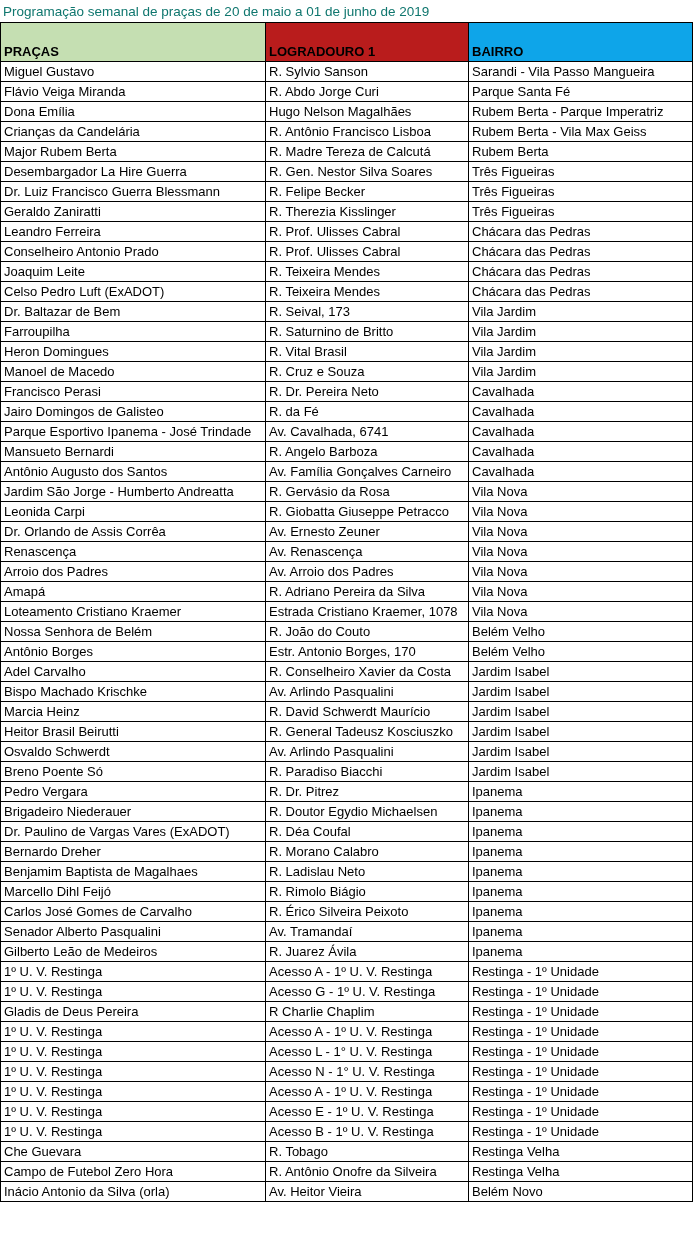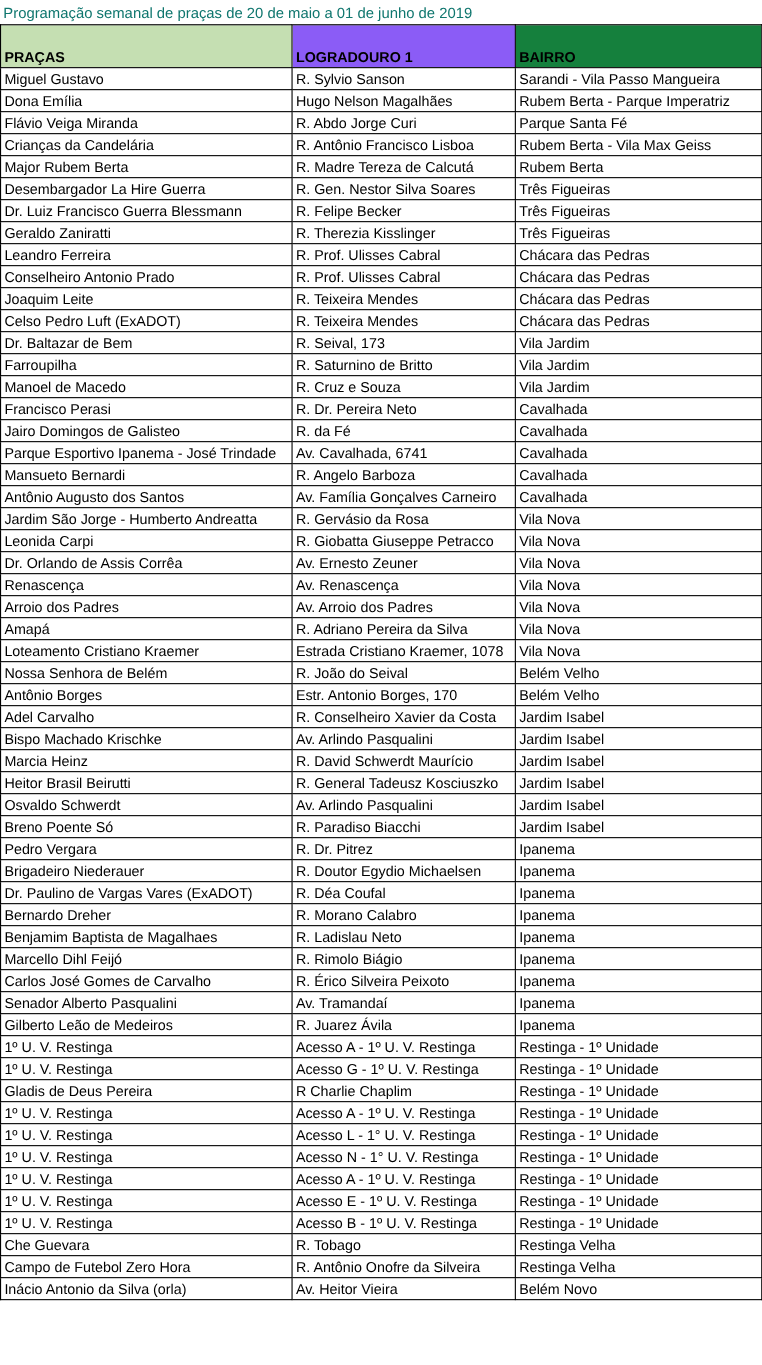--- a/index.html
+++ b/index.html
@@ -64,41 +64,41 @@
 
 <table class="schedule">
   <colgroup>
     <col class="c1">
     <col class="c2">
     <col class="c3">
   </colgroup>
   <thead>
     <tr>
       <th style="background: rgb(197, 223, 178);">PRAÇAS</th>
-      <th style="background: #8b5cf6;">LOGRADOURO 1</th>
-      <th style="background: #15803d;">BAIRRO</th>
+      <th style="background: #b91c1c;">LOGRADOURO 1</th>
+      <th style="background: #0ea5e9;">BAIRRO</th>
     </tr>
   </thead>
   <tbody>
       <tr>
         <td>Miguel Gustavo</td>
         <td>R. Sylvio Sanson</td>
         <td>Sarandi - Vila Passo Mangueira</td>
       </tr>
       <tr>
+        <td>Flávio Veiga Miranda</td>
+        <td>R. Abdo Jorge Curi</td>
+        <td>Parque Santa Fé</td>
+      </tr>
+      <tr>
         <td>Dona Emília</td>
         <td>Hugo Nelson Magalhães</td>
         <td>Rubem Berta - Parque Imperatriz</td>
       </tr>
       <tr>
-        <td>Flávio Veiga Miranda</td>
-        <td>R. Abdo Jorge Curi</td>
-        <td>Parque Santa Fé</td>
-      </tr>
-      <tr>
         <td>Crianças da Candelária</td>
         <td>R. Antônio Francisco Lisboa</td>
         <td>Rubem Berta - Vila Max Geiss</td>
       </tr>
       <tr>
         <td>Major Rubem Berta</td>
         <td>R. Madre Tereza de Calcutá</td>
         <td>Rubem Berta</td>
       </tr>
       <tr>
@@ -140,20 +140,25 @@
         <td>Dr. Baltazar de Bem</td>
         <td>R. Seival, 173</td>
         <td>Vila Jardim</td>
       </tr>
       <tr>
         <td>Farroupilha</td>
         <td>R. Saturnino de Britto</td>
         <td>Vila Jardim</td>
       </tr>
       <tr>
+        <td>Heron Domingues</td>
+        <td>R. Vital Brasil</td>
+        <td>Vila Jardim</td>
+      </tr>
+      <tr>
         <td>Manoel de Macedo</td>
         <td>R. Cruz e Souza</td>
         <td>Vila Jardim</td>
       </tr>
       <tr>
         <td>Francisco Perasi</td>
         <td>R. Dr. Pereira Neto</td>
         <td>Cavalhada</td>
       </tr>
       <tr>
@@ -206,21 +211,21 @@
         <td>R. Adriano Pereira da Silva</td>
         <td>Vila Nova</td>
       </tr>
       <tr>
         <td>Loteamento Cristiano Kraemer</td>
         <td>Estrada Cristiano Kraemer, 1078</td>
         <td>Vila Nova</td>
       </tr>
       <tr>
         <td>Nossa Senhora de Belém</td>
-        <td>R. João do Seival</td>
+        <td>R. João do Couto</td>
         <td>Belém Velho</td>
       </tr>
       <tr>
         <td>Antônio Borges</td>
         <td>Estr. Antonio Borges, 170</td>
         <td>Belém Velho</td>
       </tr>
       <tr>
         <td>Adel Carvalho</td>
         <td>R. Conselheiro Xavier da Costa</td>

